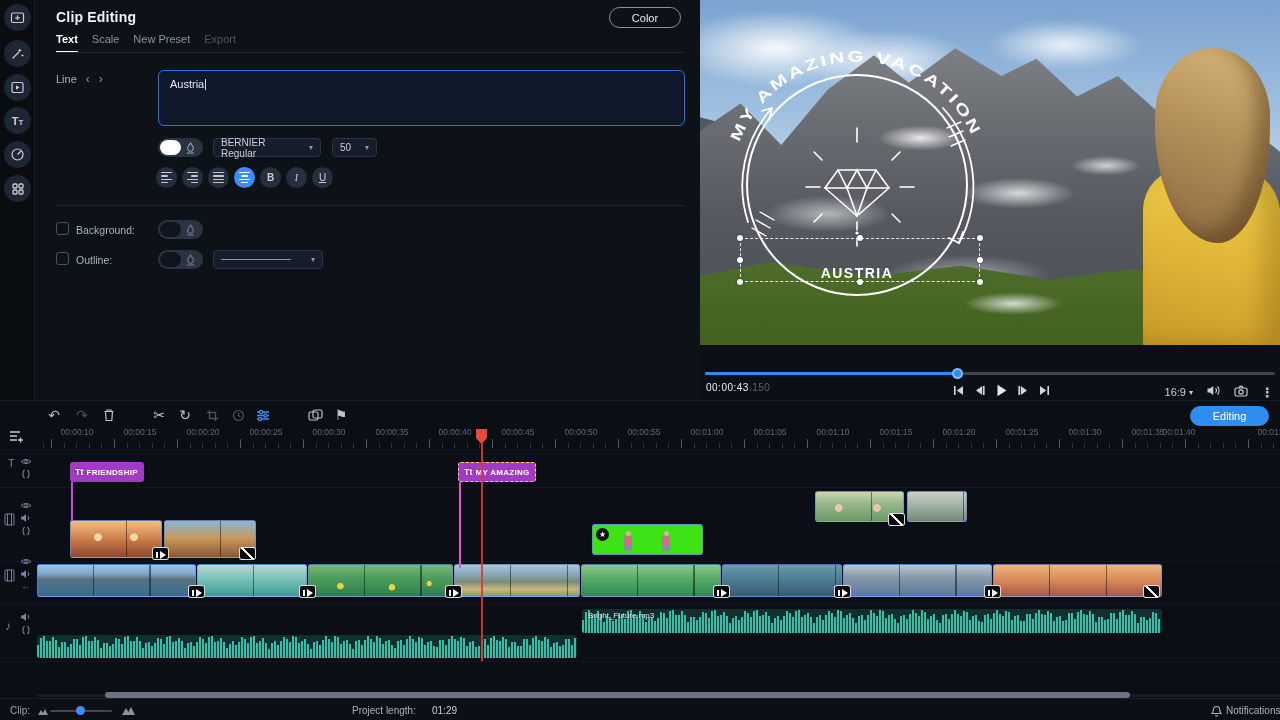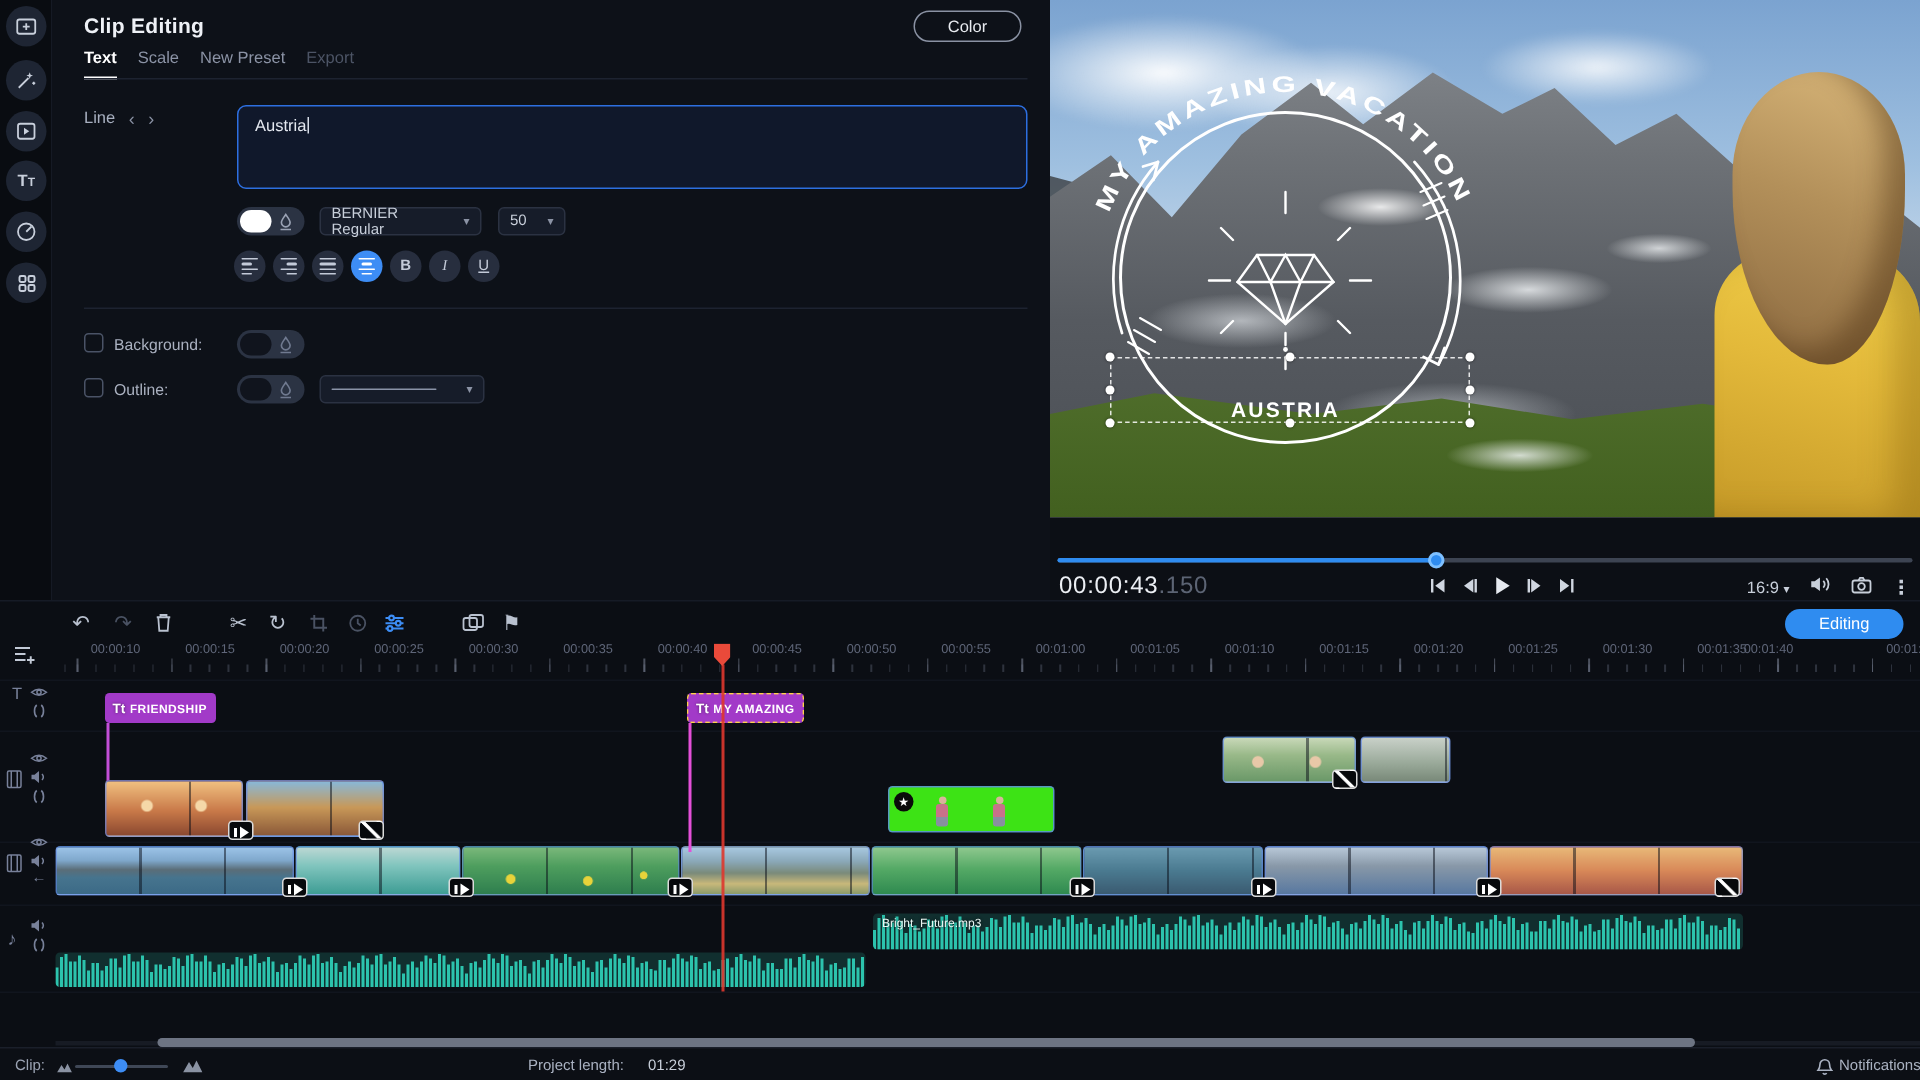--- a/index.html
+++ b/index.html
@@ -85,21 +85,21 @@
     box-shadow:inset -14px -10px 18px rgba(70,45,15,.45);}
   #stamp{position:absolute;left:0;top:0;z-index:4;}
   .sel-box{position:absolute;left:40px;top:238px;width:240px;height:44px;border:1px dashed rgba(255,255,255,.85);z-index:5;}
   .sel-handle{position:absolute;width:6px;height:6px;border-radius:50%;background:#ffffff;box-shadow:0 0 2px rgba(0,0,0,.6);z-index:6;}
 
   
   #preview-controls{position:absolute;left:700px;top:345px;width:580px;height:55px;background:#0c0f15;}
   .seek-track{position:absolute;left:5px;top:27px;width:570px;height:3px;background:#3d4452;border-radius:2px;cursor:pointer;}
   .seek-fill{position:absolute;left:5px;top:27px;height:3px;background:#2f8cf0;border-radius:2px;}
   .seek-knob{position:absolute;top:23px;width:11px;height:11px;border-radius:50%;background:#2f8cf0;border:2px solid #7ec0ff;cursor:grab;}
-  .timecode{position:absolute;left:6px;top:37px;font-size:16px;color:#eceff4;letter-spacing:.5px;}
+  .timecode{position:absolute;left:6px;top:37px;font-size:10px;color:#eceff4;letter-spacing:.5px;}
   .timecode .ms{color:#5c6474;}
   .transport{position:absolute;left:252px;top:38px;display:flex;gap:8px;align-items:center;}
   .tbtn{background:none;border:none;padding:0;color:#d0d6e0;cursor:pointer;display:flex;align-items:center;}
   .right-ctrls{position:absolute;right:6px;top:38px;display:flex;gap:13px;align-items:center;color:#c8cfda;}
   .ratio{font-size:11px;display:flex;gap:3px;align-items:center;cursor:pointer;}
   .kebab{font-size:13px;font-weight:bold;color:#c8cfda;cursor:pointer;}
 
   
   #timeline{position:absolute;left:0;top:400px;width:1280px;height:320px;background:#0b0e14;border-top:1px solid #161b26;}
   .tl-btn{position:absolute;top:5px;background:none;border:none;color:#b9c1cf;font-size:14px;cursor:pointer;padding:0;

